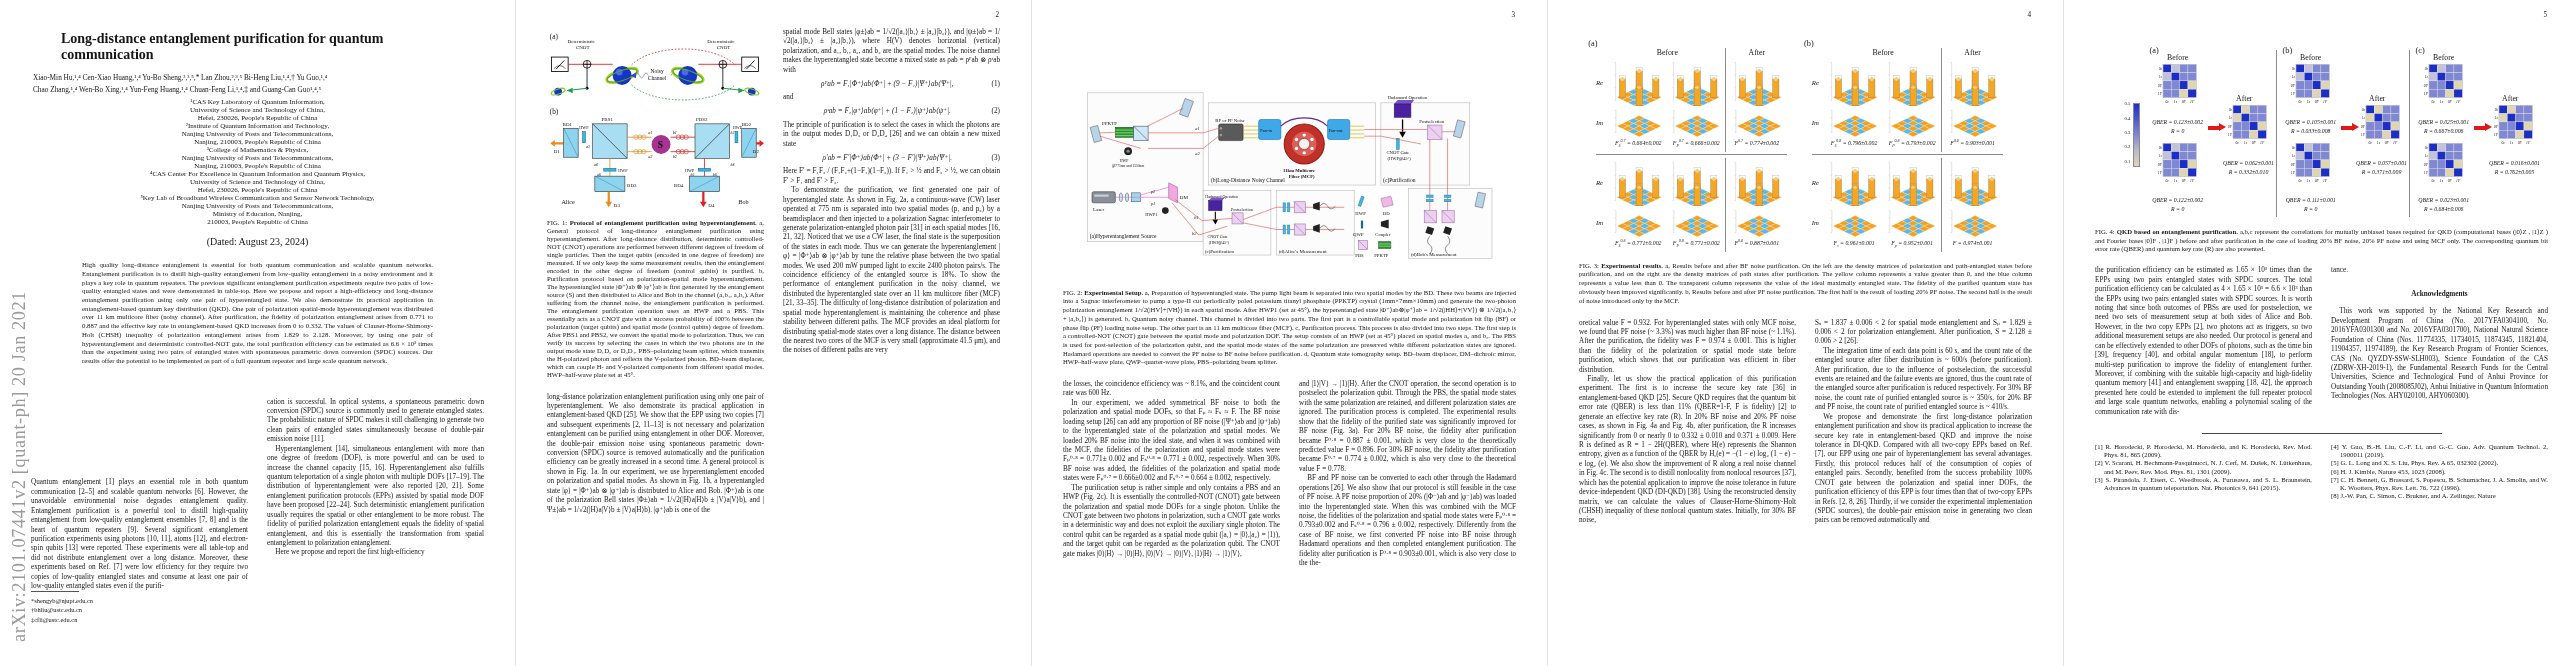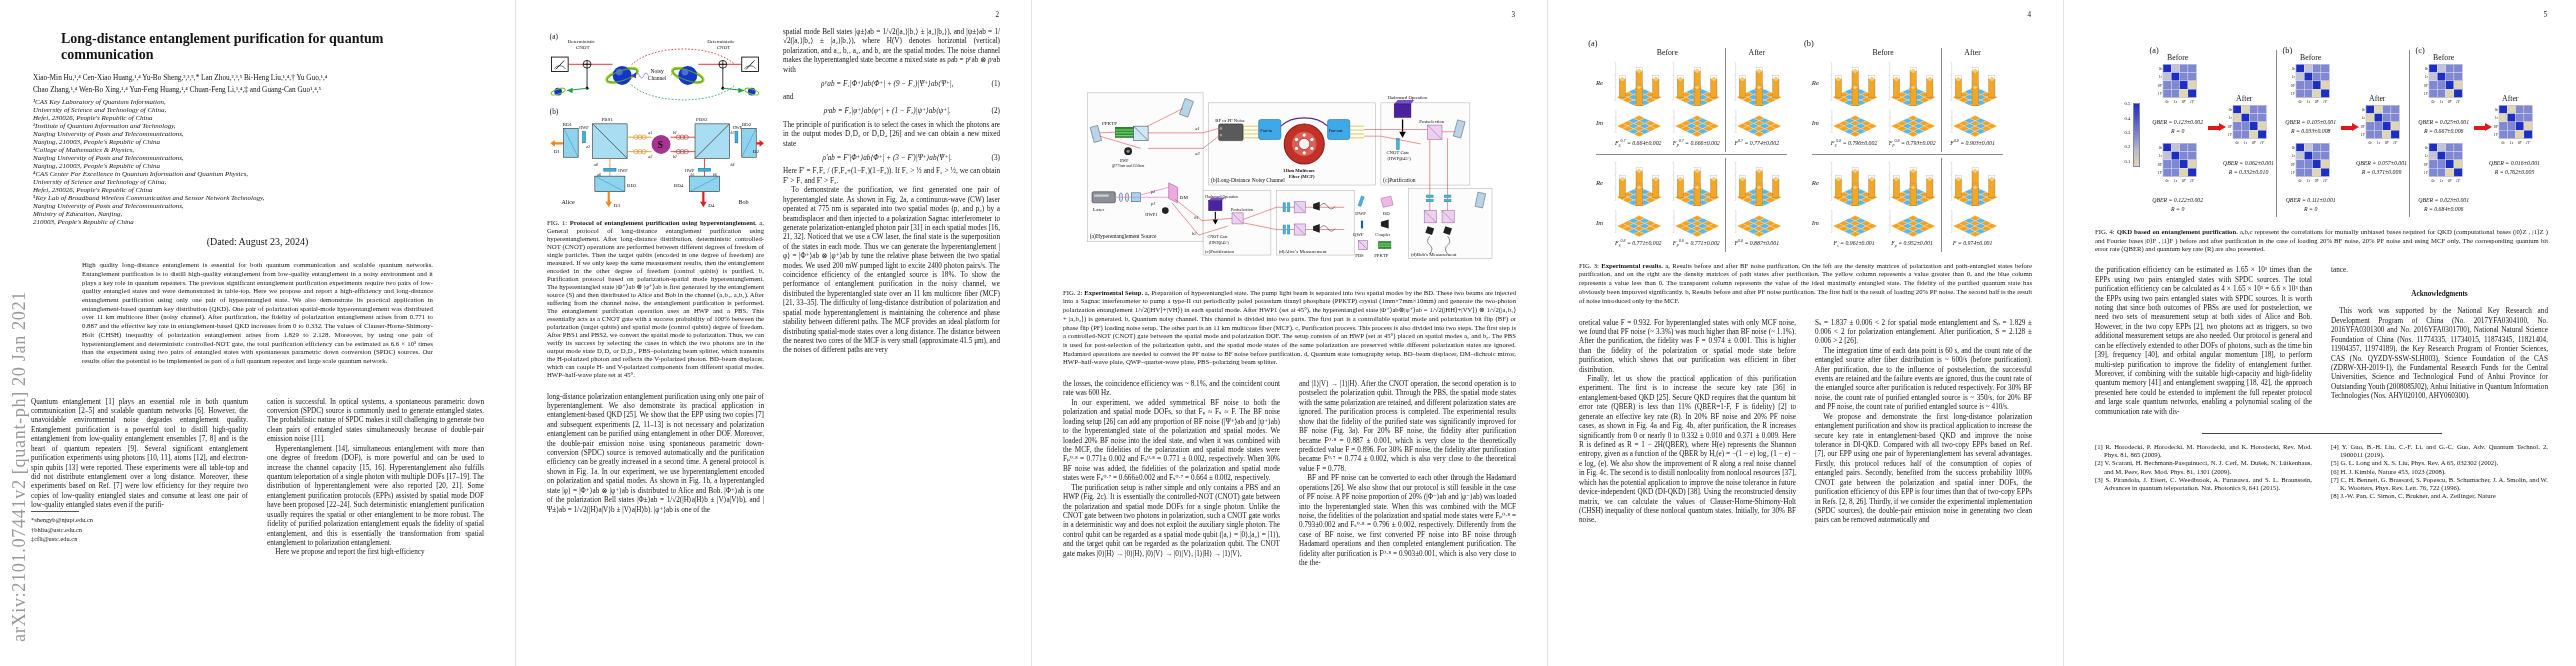--- a/index.html
+++ b/index.html
@@ -6,30 +6,30 @@
   .sheet{width:2576px;height:667px;display:flex;background:#fff;overflow:hidden;
          font-family:"Liberation Serif","DejaVu Serif",serif;color:#161616;}
   .page{position:relative;width:515px;height:667px;flex:none;background:#fff;overflow:hidden;}
   .page+.page{border-left:0.6px solid #e2e2e2;}
   .pgnum{position:absolute;top:11px;right:32px;font-size:7.2px;}
   
   .banner{position:absolute;top:642px;left:9px;transform:rotate(-90deg);transform-origin:left top;
           font-size:18.3px;color:#9a9a9a;white-space:nowrap;letter-spacing:0.6px;}
   .title{margin:31px 61px 0;text-align:left;font-weight:bold;font-size:14px;}
   .authors{margin:9px 33px 0;text-align:left;font-size:7.3px;line-height:1.65;}
-  .affils{margin:3.3px 33px 0;font-style:italic;font-size:7px;line-height:1.14;}
+  .affils{margin:3.3px 33px 0;text-align:center;font-size:7px;line-height:1.14;}
   .dated{margin-top:9px;text-align:center;font-size:10px;}
   .abstract{margin:14.5px 82px 0;text-align:justify;font-size:6.8px;line-height:1.28;}
   
   .cols{display:flex;gap:19px;margin:0 31px;}
   .col{width:217px;font-size:7.2px;line-height:1.31;text-align:justify;}
   p{margin:0;text-indent:8.3px;}
   .noind{text-indent:0;}
   .p1cols{margin-top:32px;}
-  .fncol{display:flex;flex-direction:column;justify-content:flex-start;height:227px;}
+  .fncol{display:flex;flex-direction:column;justify-content:flex-end;height:227px;}
   .fnblock{font-size:6.4px;line-height:1.5;}
   .fnrule{width:48px;border-top:0.6px solid #555;margin-bottom:3.3px;}
   
   .cap{font-size:6.7px;line-height:1.2;text-align:justify;margin-top:5.6px;}
   .capwide{font-size:6.7px;line-height:1.3;text-align:justify;margin:6.7px 31px 0;}
   .eq{display:flex;align-items:center;margin:4.4px 0;font-size:7.2px;}
   .eqb{flex:1;text-align:center;font-style:italic;}
   .eqn{font-style:normal;}
   svg text{font-family:"Liberation Serif","DejaVu Serif",serif;fill:#111;}
   .figsvg{display:block;margin:0 auto;}

